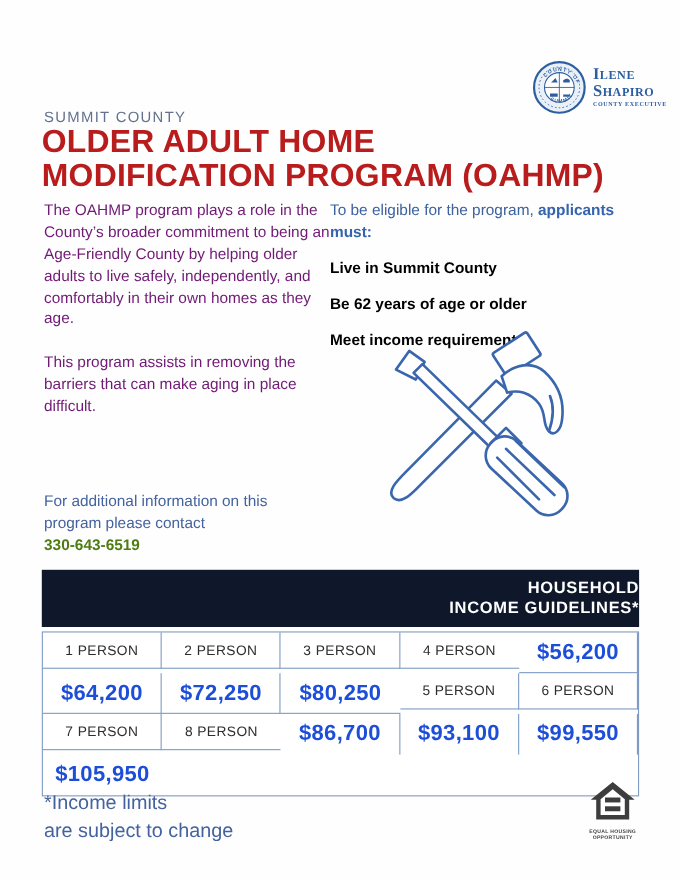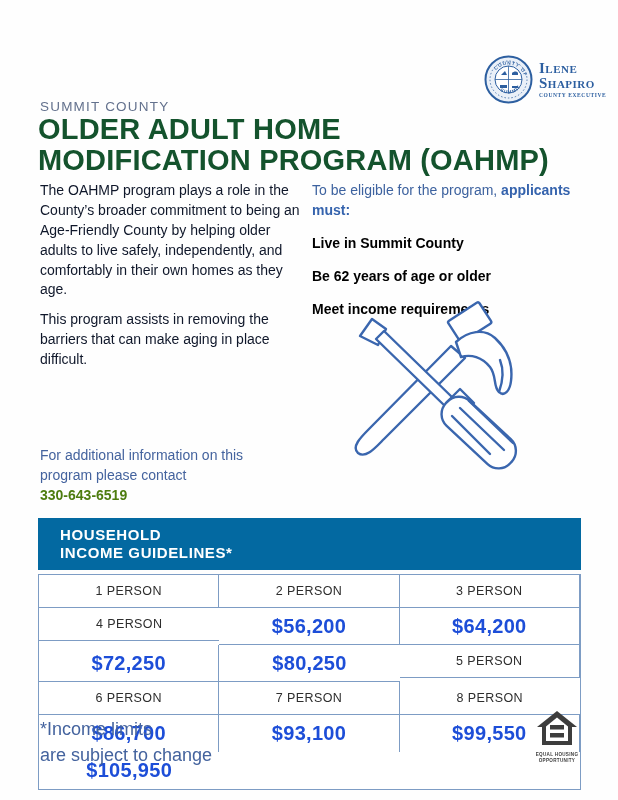--- a/index.html
+++ b/index.html
@@ -20,44 +20,44 @@
   .brand-name { font-family:"Liberation Serif", serif; font-weight:bold; font-variant:small-caps;
                 font-size:15px; line-height:0.95; letter-spacing:0.5px; }
   .brand-sub { font-family:"Liberation Serif", serif; font-weight:bold; font-size:5.5px;
                letter-spacing:0.6px; margin-top:2px; }
 
   
   .county-label { position:absolute; left:40px; top:99px; font-size:13.5px; letter-spacing:1.2px;
                   color:#63718d; font-weight:400; }
   .main-title { position:absolute; left:38px; top:114px; width:560px;
                 font-size:29px; font-weight:800; letter-spacing:0.2px; line-height:1.06;
-                color:#14532d; }
+                color:#b91c1c; }
 
   
   .intro-left { position:absolute; left:40px; top:181px; width:268px;
-                font-size:14px; line-height:1.42; color:#0f172a; }
-  .intro-left p + p { margin-top:10px; }
-  .elig { position:absolute; left:312px; top:181px; width:268px;
+                font-size:14px; line-height:1.42; color:#701a75; }
+  .intro-left p + p { margin-top:20px; }
+  .elig { position:absolute; left:300px; top:181px; width:268px;
           font-size:14px; line-height:1.42; color:#3d629f; }
   .elig .bold { font-weight:bold; color:#3563ad; }
   .req-item { font-weight:bold; color:#000000; margin-top:13px; }
 
   
   .tools { position:absolute; left:332px; top:298px; width:210px; height:172px; }
 
   
   .contact { position:absolute; left:40px; top:446px; font-size:14px; line-height:1.42; color:#44639e; }
   .contact .phone { font-weight:bold; color:#4d7c0f; }
 
   
   .tbl-wrap { position:absolute; left:38px; top:518px; width:543px; }
-  .tbl-header { background:#0369a1; color:#ffffff; padding:8px 0 8px 22px;
-                font-weight:bold; font-size:15px; line-height:1.2; letter-spacing:0.6px; height:52px; }
+  .tbl-header { background:#0f172a; color:#ffffff; padding:8px 0 8px 22px;
+                font-weight:bold; font-size:15px; line-height:1.2; letter-spacing:0.6px; height:52px;text-align:right; }
   .tbl-grid { margin-top:4px; border:1.5px solid #7d9cc4; display:grid;
-              grid-template-columns:repeat(3,1fr); background:#fff; }
+              grid-template-columns:repeat(5,1fr); background:#fff; }
   .cell { border-right:1.5px solid #7d9cc4; border-bottom:1.5px solid #7d9cc4;
           display:flex; align-items:center; justify-content:center; }
   .cell:nth-child(4n) { border-right:none; }
   .cell.last-row { border-bottom:none; }
   .cell.label { height:33px; font-size:12.5px; color:#2d2d2d; letter-spacing:0.4px; }
   .cell.value { height:37px; font-size:20px; font-weight:bold; color:#1d4ed8; letter-spacing:0.3px; }
 
   
   .footnote { position:absolute; left:40px; top:716px; font-size:18px; line-height:1.45; color:#44639e; }
   .eho { position:absolute; left:532px; top:711px; width:50px; text-align:center; color:#3d3d3d; }

